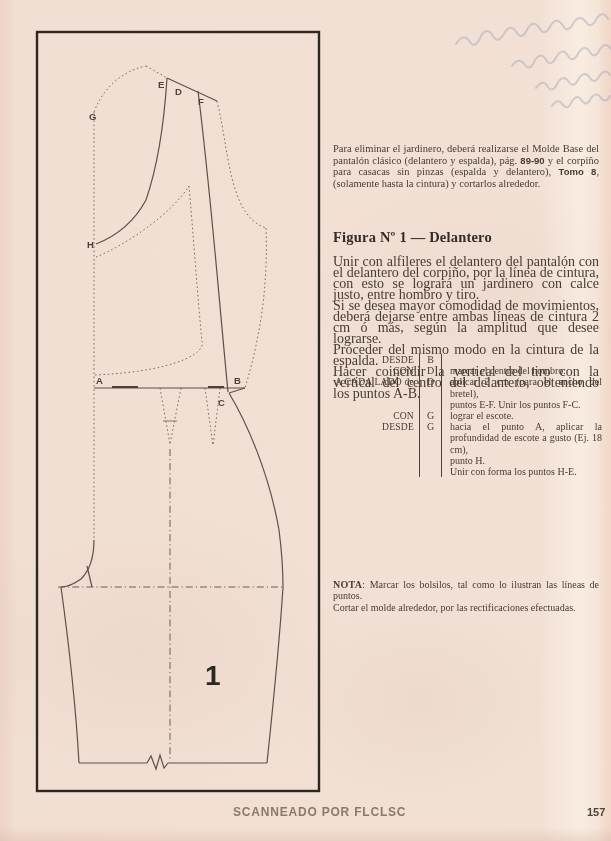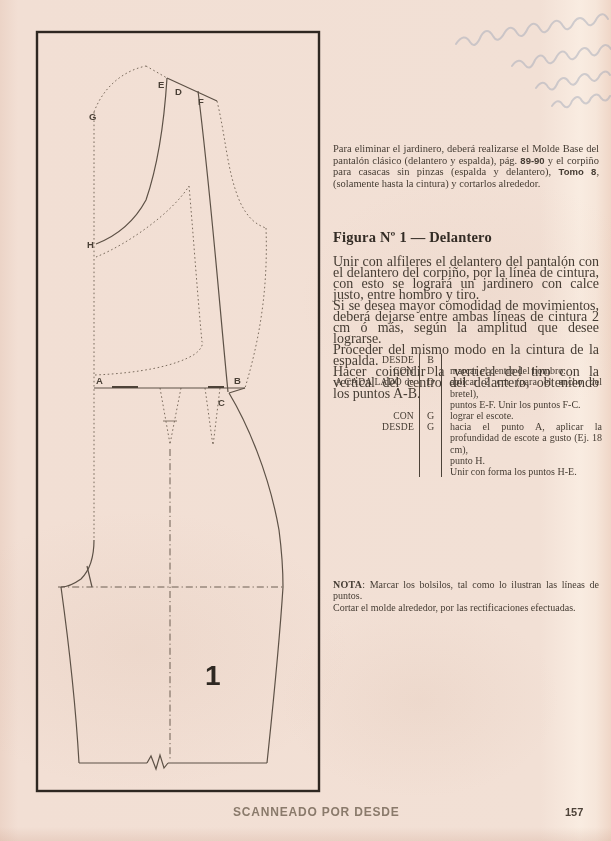--- a/index.html
+++ b/index.html
@@ -139,16 +139,16 @@
 punto H.
 Unir con forma los puntos H-E.</div>
     </div>
   </div>
 
   <div class="abs nota" style="left:333px;top:579px;width:266px;">
     <div class="blk"><b>NOTA</b><span>: Marcar los bolsilos, tal como lo ilustran las líneas de puntos.</span></div>
     <div class="blk">Cortar el molde alrededor, por las rectificaciones efectuadas.</div>
   </div>
 
-  <div class="abs footer-scan" style="left:233px;top:805px;">SCANNEADO POR DESDE</div>
-  <div class="abs page-num" style="left:565px;top:806px;">157</div>
+  <div class="abs footer-scan" style="left:233px;top:805px;">SCANNEADO POR FLCLSC</div>
+  <div class="abs page-num" style="left:587px;top:806px;">157</div>
 
 </div>
 
 </body></html>

